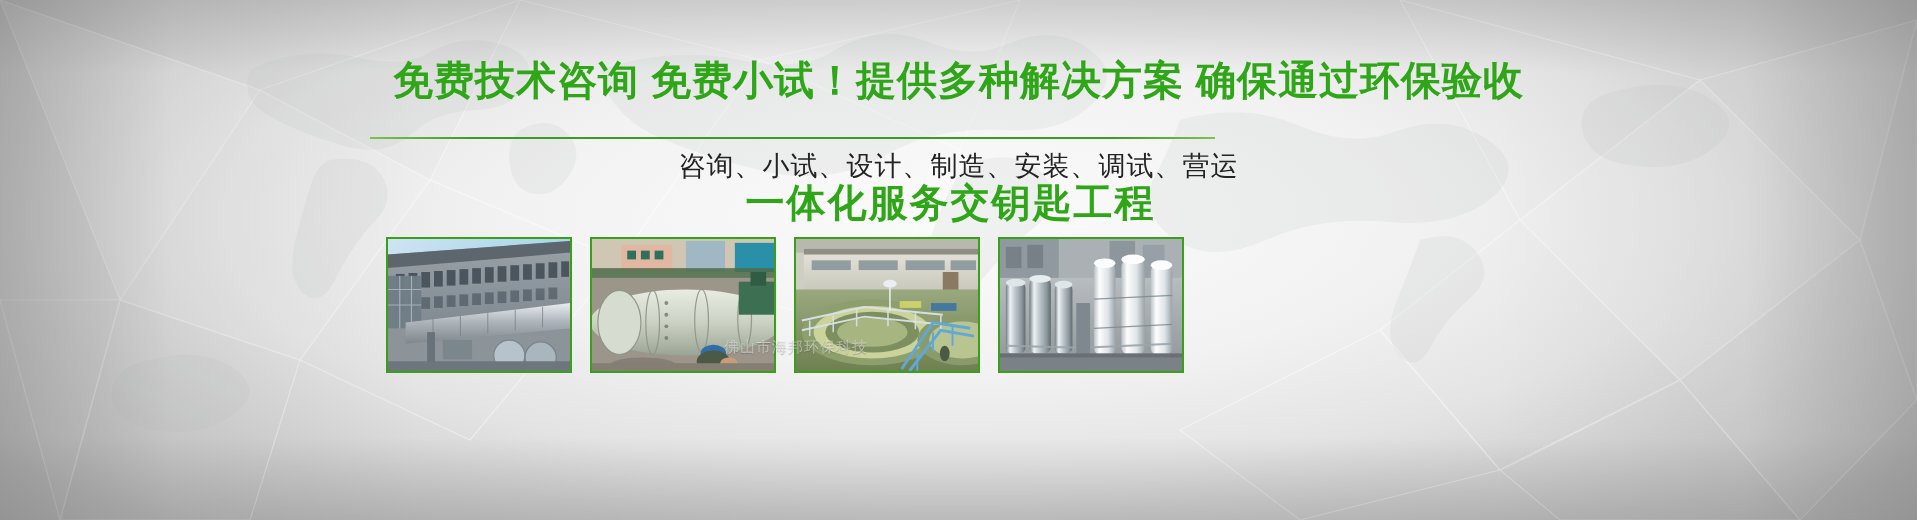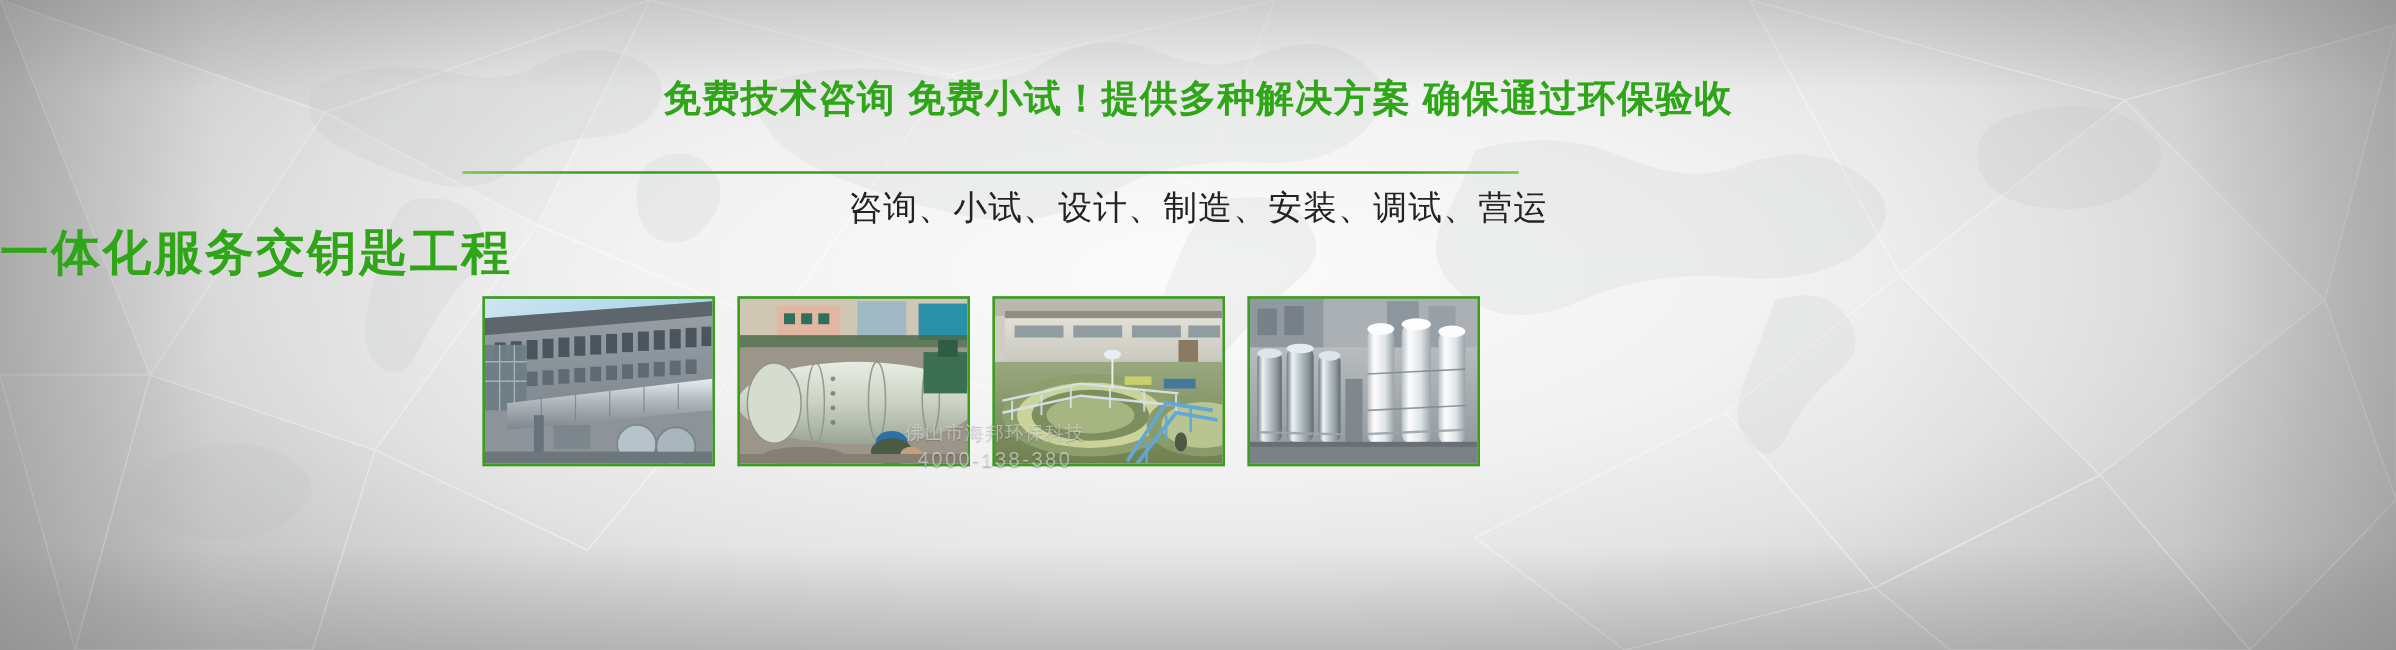--- a/index.html
+++ b/index.html
@@ -28,39 +28,40 @@
       linear-gradient(180deg, rgba(140,140,140,.30) 0%, rgba(255,255,255,0) 14%,
                       rgba(255,255,255,0) 84%, rgba(130,130,130,.34) 100%);
     pointer-events:none;
   }
 
   .content{position:absolute;inset:0;}
 
   .headline{
     position:absolute;left:0;right:0;top:58px;
     text-align:center;
-    font-size:30px;line-height:44px;font-weight:bold;
+    font-size:40px;line-height:44px;font-weight:bold;
     color:#2fa518;
     letter-spacing:1px;
     white-space:nowrap;
   }
   .divider{
     position:absolute;left:370px;top:137px;width:845px;height:2px;
     background:linear-gradient(90deg,#7ec24a 0%,#3a9e1c 12%,#3a9e1c 88%,#7ec24a 100%);
   }
   .subtitle{
     position:absolute;left:0;right:0;top:127px;
     text-align:center;
     font-size:27px;line-height:36px;font-weight:normal;
     color:#232323;
     letter-spacing:1px;
     white-space:nowrap;
   }
   .tagline{
     position:absolute;left:0;right:16px;top:178px;
+    text-align:center;
     font-size:39px;line-height:50px;font-weight:bold;
     color:#2fa518;
     letter-spacing:2px;
     white-space:nowrap;
   }
 
   
   .thumbs{
     position:absolute;left:386px;top:237px;
     display:flex;gap:18px;
@@ -409,17 +410,16 @@
             <rect x="0" y="118" width="186" height="18" fill="#7b8287"></rect>
             <rect x="0" y="118" width="186" height="4" fill="#696f74"></rect>
           </svg>
         </div>
       </div>
 
     </div>
 
     <div class="watermark">
       <div class="wm1">佛山市海邦环保科技</div>
-      <div class="wm2">4000-138-380</div>
     </div>
 
   </div>
 </div>
 
 </body></html>

